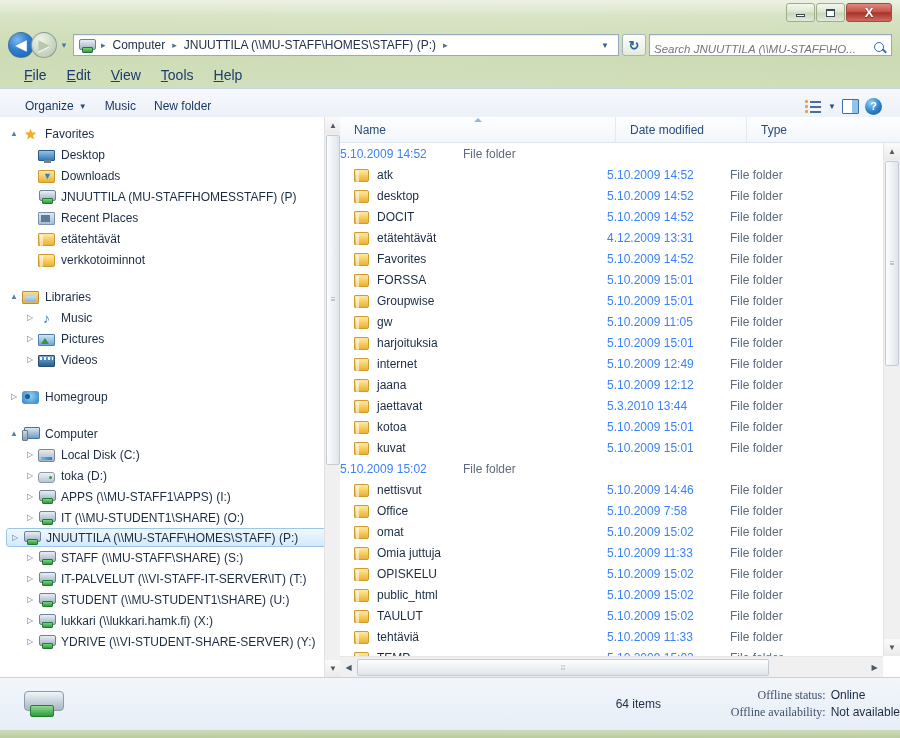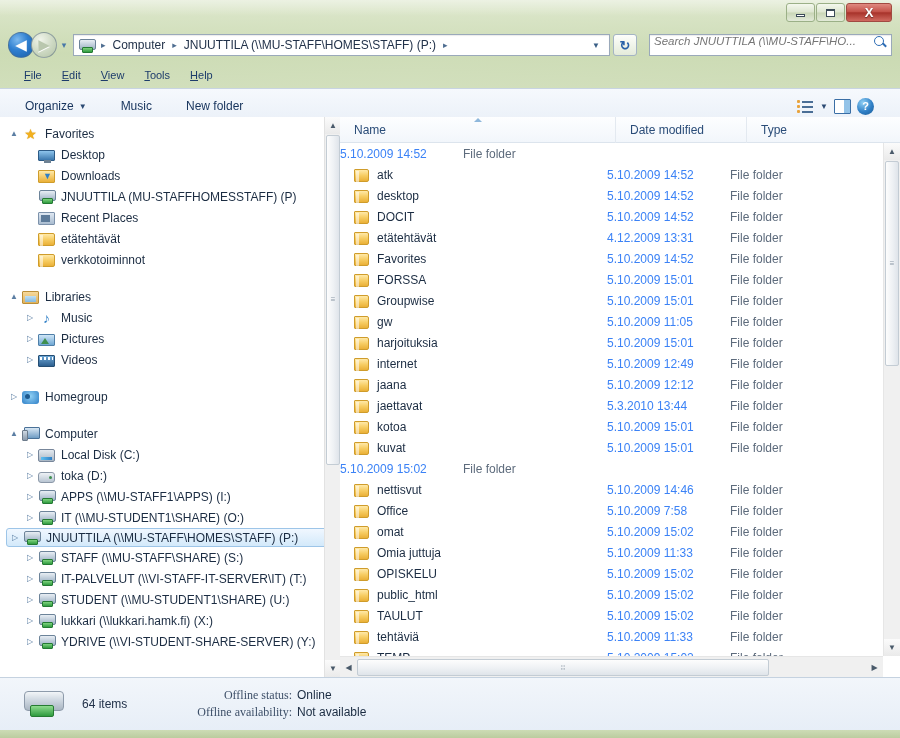--- a/index.html
+++ b/index.html
@@ -59,41 +59,41 @@
   .crumb { display:flex; align-items:center; height:20px; padding:0 3px; color:#22324a; font-size:12px; white-space:nowrap;}
   .crumb-sep { color:#4d6c90; font-size:9px; padding:0 4px; }
   .addr-icon { width:16px; height:16px; margin:0 3px 0 2px; position:relative; }
   .addr-drop { margin-left:auto; color:#3a5f86; font-size:8px; padding:0 7px; }
   #refresh {
     width:24px; height:22px; margin-left:3px; border:1px solid #a4b4c4; border-radius:3px;
     background:linear-gradient(180deg,#fdfefb,#e4ebda); display:flex; align-items:center; justify-content:center;
     color:#2a62a8; font-size:13px; font-weight:bold;
   }
   #searchbox {
-    width:243px; height:22px; margin-left:12px; margin-right:8px; background:#fff;
-    border:1px solid #9aa9ba; display:flex; align-items:flex-start; padding:0 4px;
+    width:243px; height:22px; margin-left:3px; margin-right:8px; background:#fff;
+    border:1px solid #9aa9ba; display:flex; align-items:flex-end; padding:0 4px;
     box-shadow: inset 0 1px 1px rgba(0,0,0,.08);
   }
   #searchbox input {
     border:0; outline:0; flex:1; font-family:"Liberation Sans",sans-serif;
     font-size:11.5px; font-style:italic; color:#7a7a7a; background:transparent;
   }
   .mag { width:14px; height:14px; position:relative; }
   .mag:before{content:"";position:absolute;left:1px;top:1px;width:8px;height:8px;border:1.6px solid #2f6eb5;border-radius:50%;}
   .mag:after{content:"";position:absolute;left:9px;top:9px;width:5px;height:1.8px;background:#2f6eb5;transform:rotate(45deg);}
   
   #menubar { position:absolute; left:0; top:64px; width:900px; height:22px; display:flex; align-items:center; padding-left:14px; }
-  .menu-item { padding:2px 10px; color:#1d3c6b; font-size:11px; }
+  .menu-item { padding:2px 10px; color:#1d3c6b; font-size:14px; }
   .menu-item u { text-decoration:underline; }
   
   #toolbar {
     position:absolute; left:0; top:88px; width:900px; height:36px;
     background:linear-gradient(180deg,#f6f9fd 0%,#eaf0f8 100%);
     border-top:1px solid #c8d4e2; border-bottom:1px solid #b6c4d6;
-    display:flex; align-items:center; padding:0 18px 0 16px;gap:16px;
+    display:flex; align-items:center; padding:0 10px 0 16px;
   }
   .tb-item { padding:3px 9px; color:#16335c; font-size:12px; display:flex; align-items:center; gap:5px; border-radius:2px;}
   .tb-caret { font-size:8px; color:#2b4a73; }
   .tb-right { margin-left:auto; display:flex; align-items:center; gap:6px; padding-right:8px; }
   .view-icon { width:17px; height:14px; position:relative; }
   .view-icon i { position:absolute; left:0; width:3px; height:3px; background:#e8a33d; border-radius:1px; }
   .view-icon b { position:absolute; left:5px; height:2px; background:#4a6e96; }
   .pane-icon { width:17px; height:15px; border:1.6px solid #3a6ea5; border-radius:1px; background:#fff; position:relative; }
   .pane-icon:after{content:"";position:absolute;right:0;top:0;bottom:0;width:6px;background:#93c3e8;}
   .help-icon {
@@ -189,21 +189,21 @@
   #listscroll { position:absolute; right:0; top:26px; width:17px; bottom:21px; background:#f0f0f0; border-left:1px solid #e6e6e6;}
   #hscroll { position:absolute; left:0; right:17px; bottom:0; height:21px; background:#f0f0f0; border-top:1px solid #e6e6e6; display:flex; align-items:center;}
   .hsb-arrow { width:17px;height:19px;display:flex;align-items:center;justify-content:center;color:#4a5a6a;font-size:8px;}
   .hsb-thumb { height:17px;border:1px solid #c3ccd4;border-radius:2px;
                background:linear-gradient(180deg,#fdfdfd,#eef1f4 55%,#dfe4ea 100%);
                display:flex;align-items:center;justify-content:center;color:#8c99a6;font-size:8px;}
   
   #statusbar {
     position:absolute; left:0; top:677px; width:900px; height:53px;
     background:linear-gradient(180deg,#f2f6fb 0%,#e7eef7 100%);
-    border-top:1px solid #c5d2e0; display:flex; align-items:center; padding-left:22px;
+    border-top:1px solid #c5d2e0; display:flex; align-items:center; padding-left:22px;justify-content:space-between;
   }
   .status-icon { width:44px;height:34px;position:relative;margin-right:16px;}
   .status-icon:before{
     content:"";position:absolute;left:2px;top:4px;width:38px;height:18px;border-radius:4px;
     background:linear-gradient(180deg,#f2f5f8 0%,#cfd8e1 45%,#aab6c3 100%);border:1px solid #8e9bab;
   }
   .status-icon:after{
     content:"";position:absolute;left:8px;top:18px;width:22px;height:10px;border-radius:2px;
     background:linear-gradient(180deg,#8fdc8f,#2f9b3f);border:1px solid #257b32;
   }

